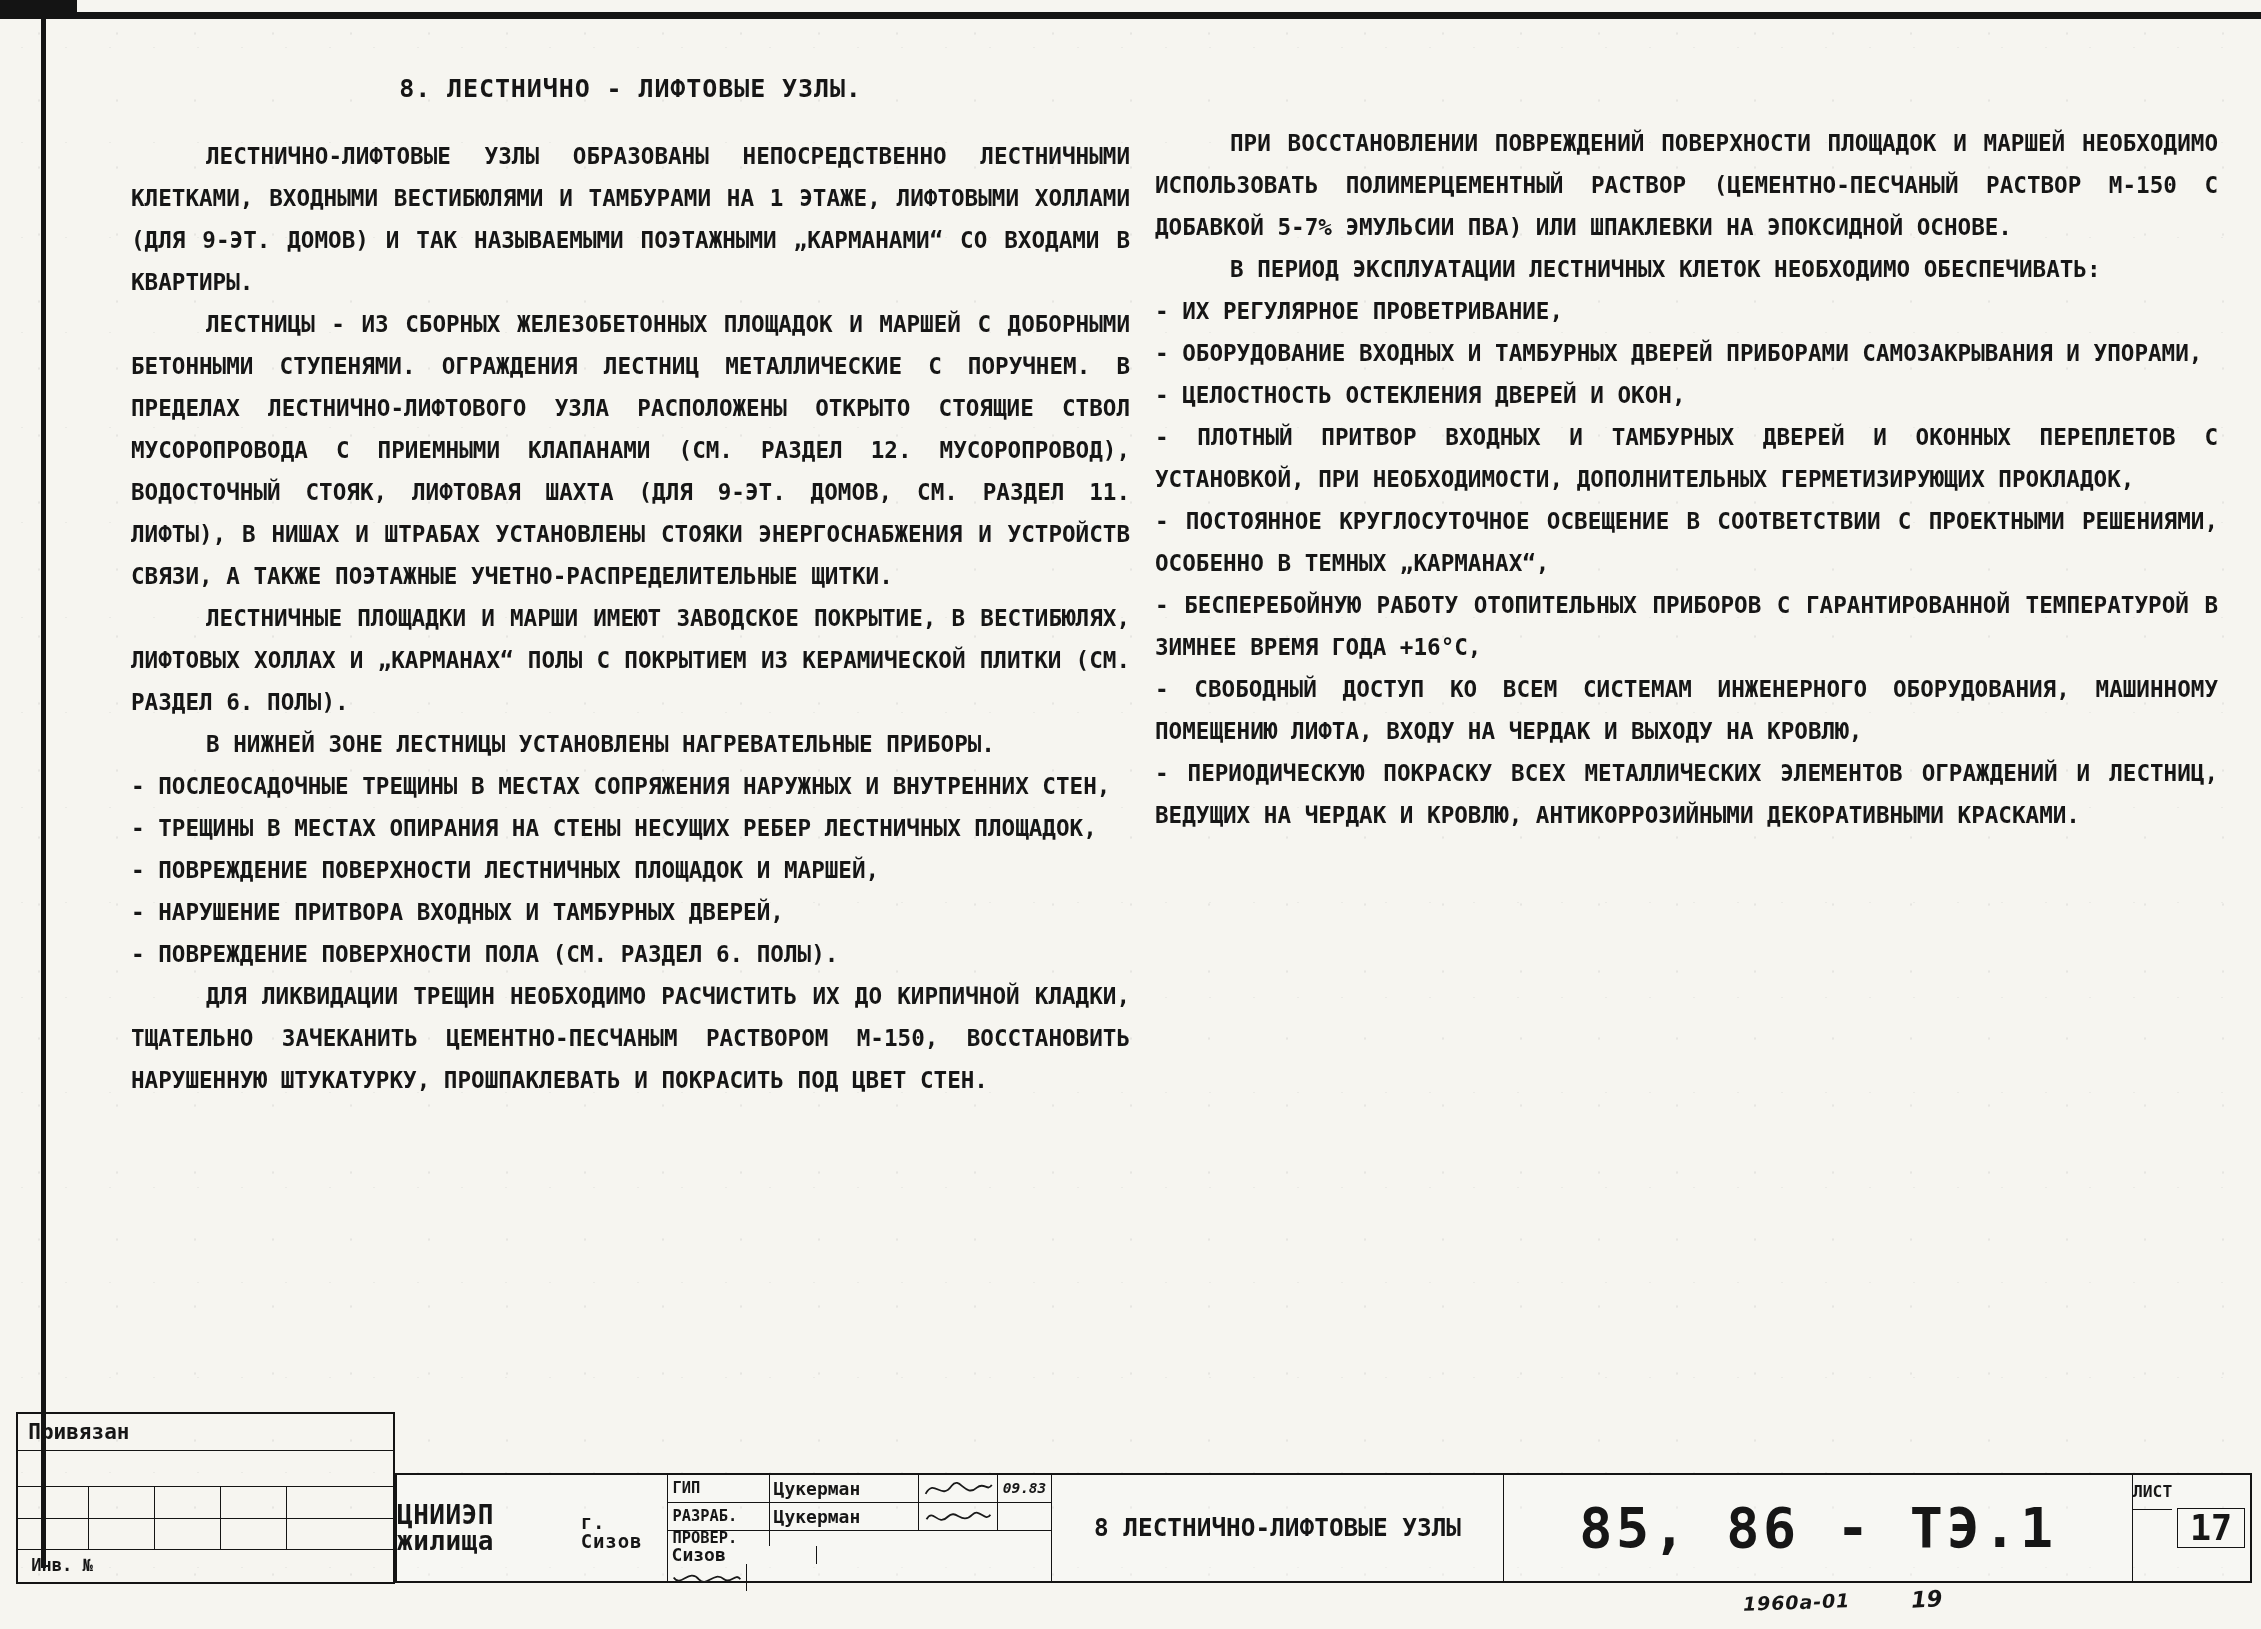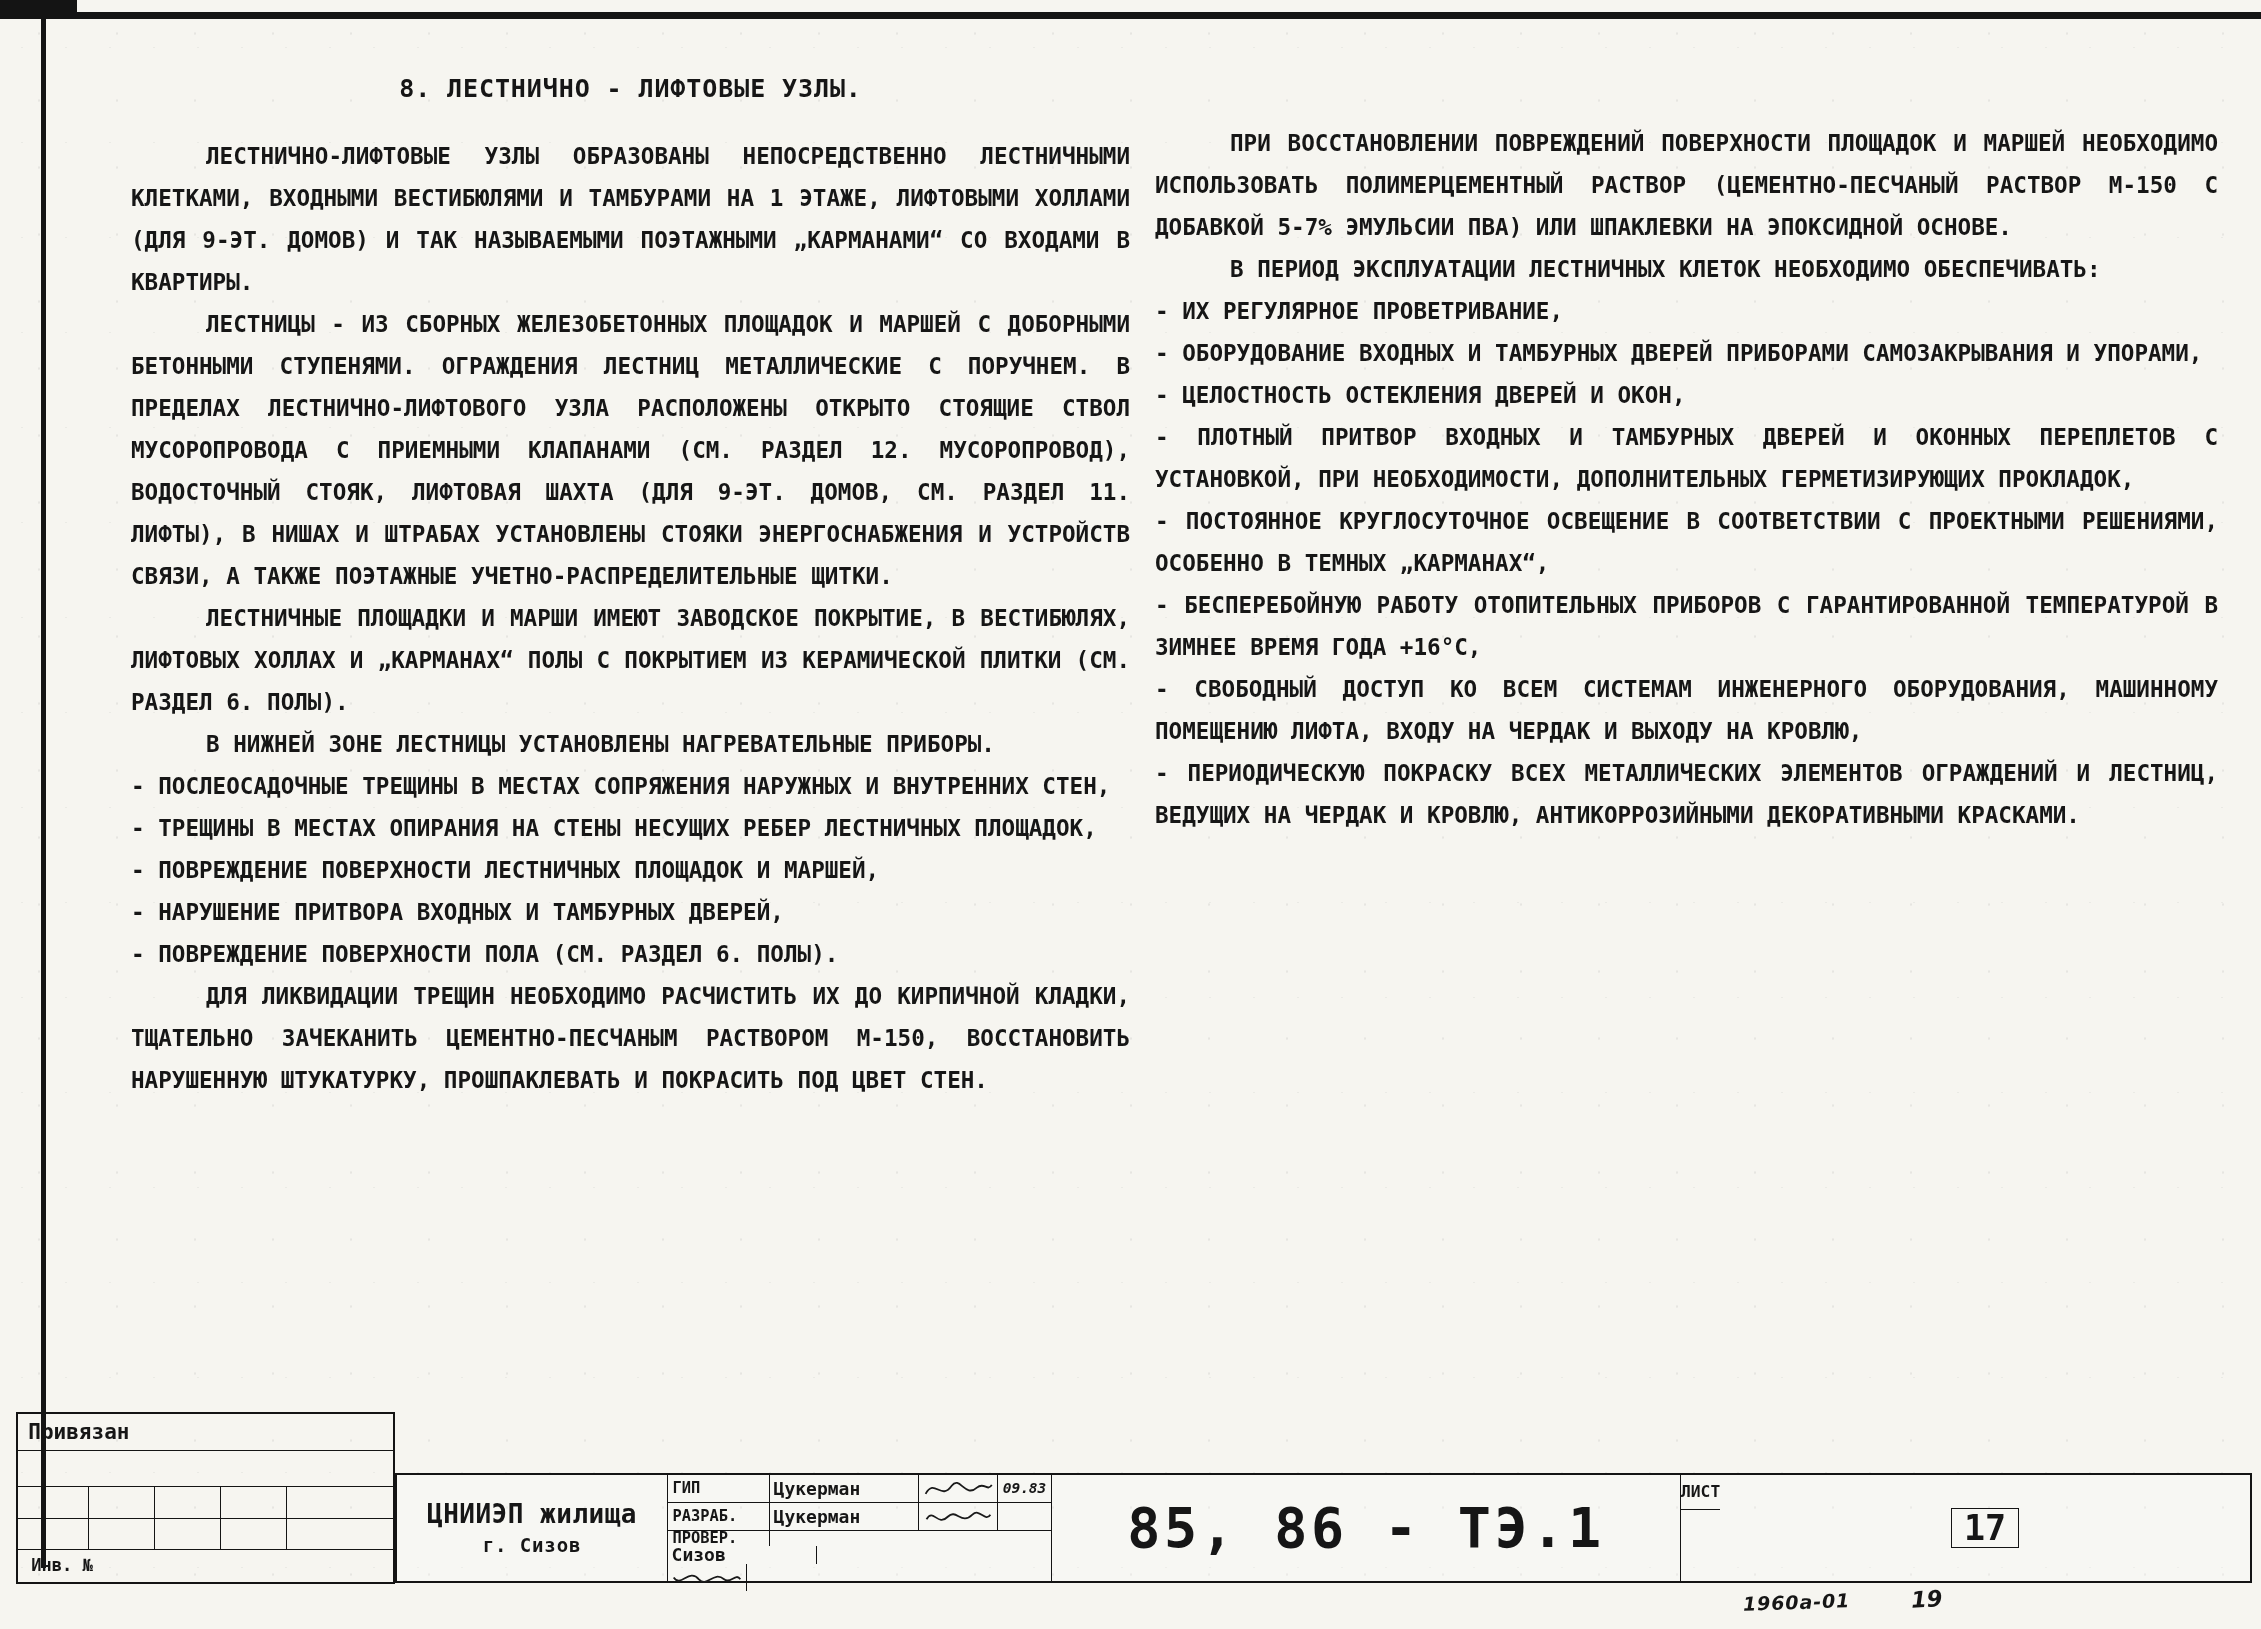--- a/index.html
+++ b/index.html
@@ -30,21 +30,21 @@
   .privy-box{position:absolute;left:16.3px;top:1412px;width:379px;height:172px;box-sizing:border-box;border:2.3px solid #141414;}
   .privy-label-row{height:37px;border-bottom:1.8px solid #141414;display:flex;align-items:center;padding-left:10px;font:700 21px/1 "DejaVu Sans Mono", monospace;box-sizing:border-box;}
   .privy-empty-row{height:36px;border-bottom:1.4px solid #141414;box-sizing:border-box;}
   .privy-grid{height:63px;display:grid;grid-template-columns:71px 66px 66px 66px 1fr;grid-template-rows:1fr 1fr;box-sizing:border-box;}
   .privy-grid .cell{border-right:1.4px solid #141414;border-bottom:1.4px solid #141414;box-sizing:border-box;}
   .privy-grid .cell:nth-child(5n){border-right:none;}
   .privy-inv-row{height:30px;display:flex;align-items:center;padding-left:13px;font:700 17px/1 "DejaVu Sans Mono", monospace;box-sizing:border-box;}
 
   .stamp{position:absolute;left:395px;top:1473px;width:1857px;height:110px;box-sizing:border-box;border:2.3px solid #141414;display:flex;background:rgba(255,255,255,0.2);}
   .stamp .cell{box-sizing:border-box;border-right:1.8px solid #141414;}
-  .cell-org{width:271px;display:flex;flex-direction:column;align-items:center;justify-content:center;}
+  .cell-org{width:271px;display:flex;flex-direction:row;align-items:center;justify-content:center;}
   .org-name{font:700 26px/1 "DejaVu Sans Mono", monospace;letter-spacing:0.5px;}
   .org-city{font:700 19px/1 "DejaVu Sans Mono", monospace;margin-top:8.1px;letter-spacing:0.9px;}
   .sig-table{width:384px;display:flex;flex-direction:column;}
   .sig-row{flex:1;display:flex;border-bottom:1.4px solid #141414;box-sizing:border-box;}
   .sig-row:last-child{border-bottom:none;flex-direction:column;}
   .sig-row > div{box-sizing:border-box;border-right:1.4px solid #141414;display:flex;align-items:center;overflow:visible;}
   .sig-role{width:102px;padding-left:4.5px;font:700 15.4px/1 "DejaVu Sans Mono", monospace;}
   .sig-name{width:149px;padding-left:3.6px;font:700 18px/1 "DejaVu Sans Mono", monospace;}
   .sig-sign{width:79px;justify-content:center;}
   .sig-date{flex:1;border-right:none !important;justify-content:center;font:700 14.5px/1 "DejaVu Sans Mono", monospace;font-style:italic;}
@@ -147,20 +147,21 @@
         <div class="sig-name">Сизов</div>
         <div class="sig-sign">
           <svg class="squiggle" width="72" height="27" viewBox="0 0 160 60" aria-hidden="true">
             <path d="M6,30 C22,54 40,8 62,34 C80,54 94,14 118,34 C132,46 144,18 154,34" fill="none" stroke="#1a1a1a" stroke-width="4"></path>
           </svg>
         </div>
         <div class="sig-date"></div>
       </div>
     </div>
 
+    <div class="cell cell-title">8 ЛЕСТНИЧНО-ЛИФТОВЫЕ УЗЛЫ</div>
 
     <div class="cell cell-number">85, 86 - ТЭ.1</div>
 
     <div class="cell cell-sheet">
       <div class="sheet-label">ЛИСТ</div>
       <div class="sheet-number">
         <span class="sheet-number-inner">17</span>
       </div>
     </div>
 

